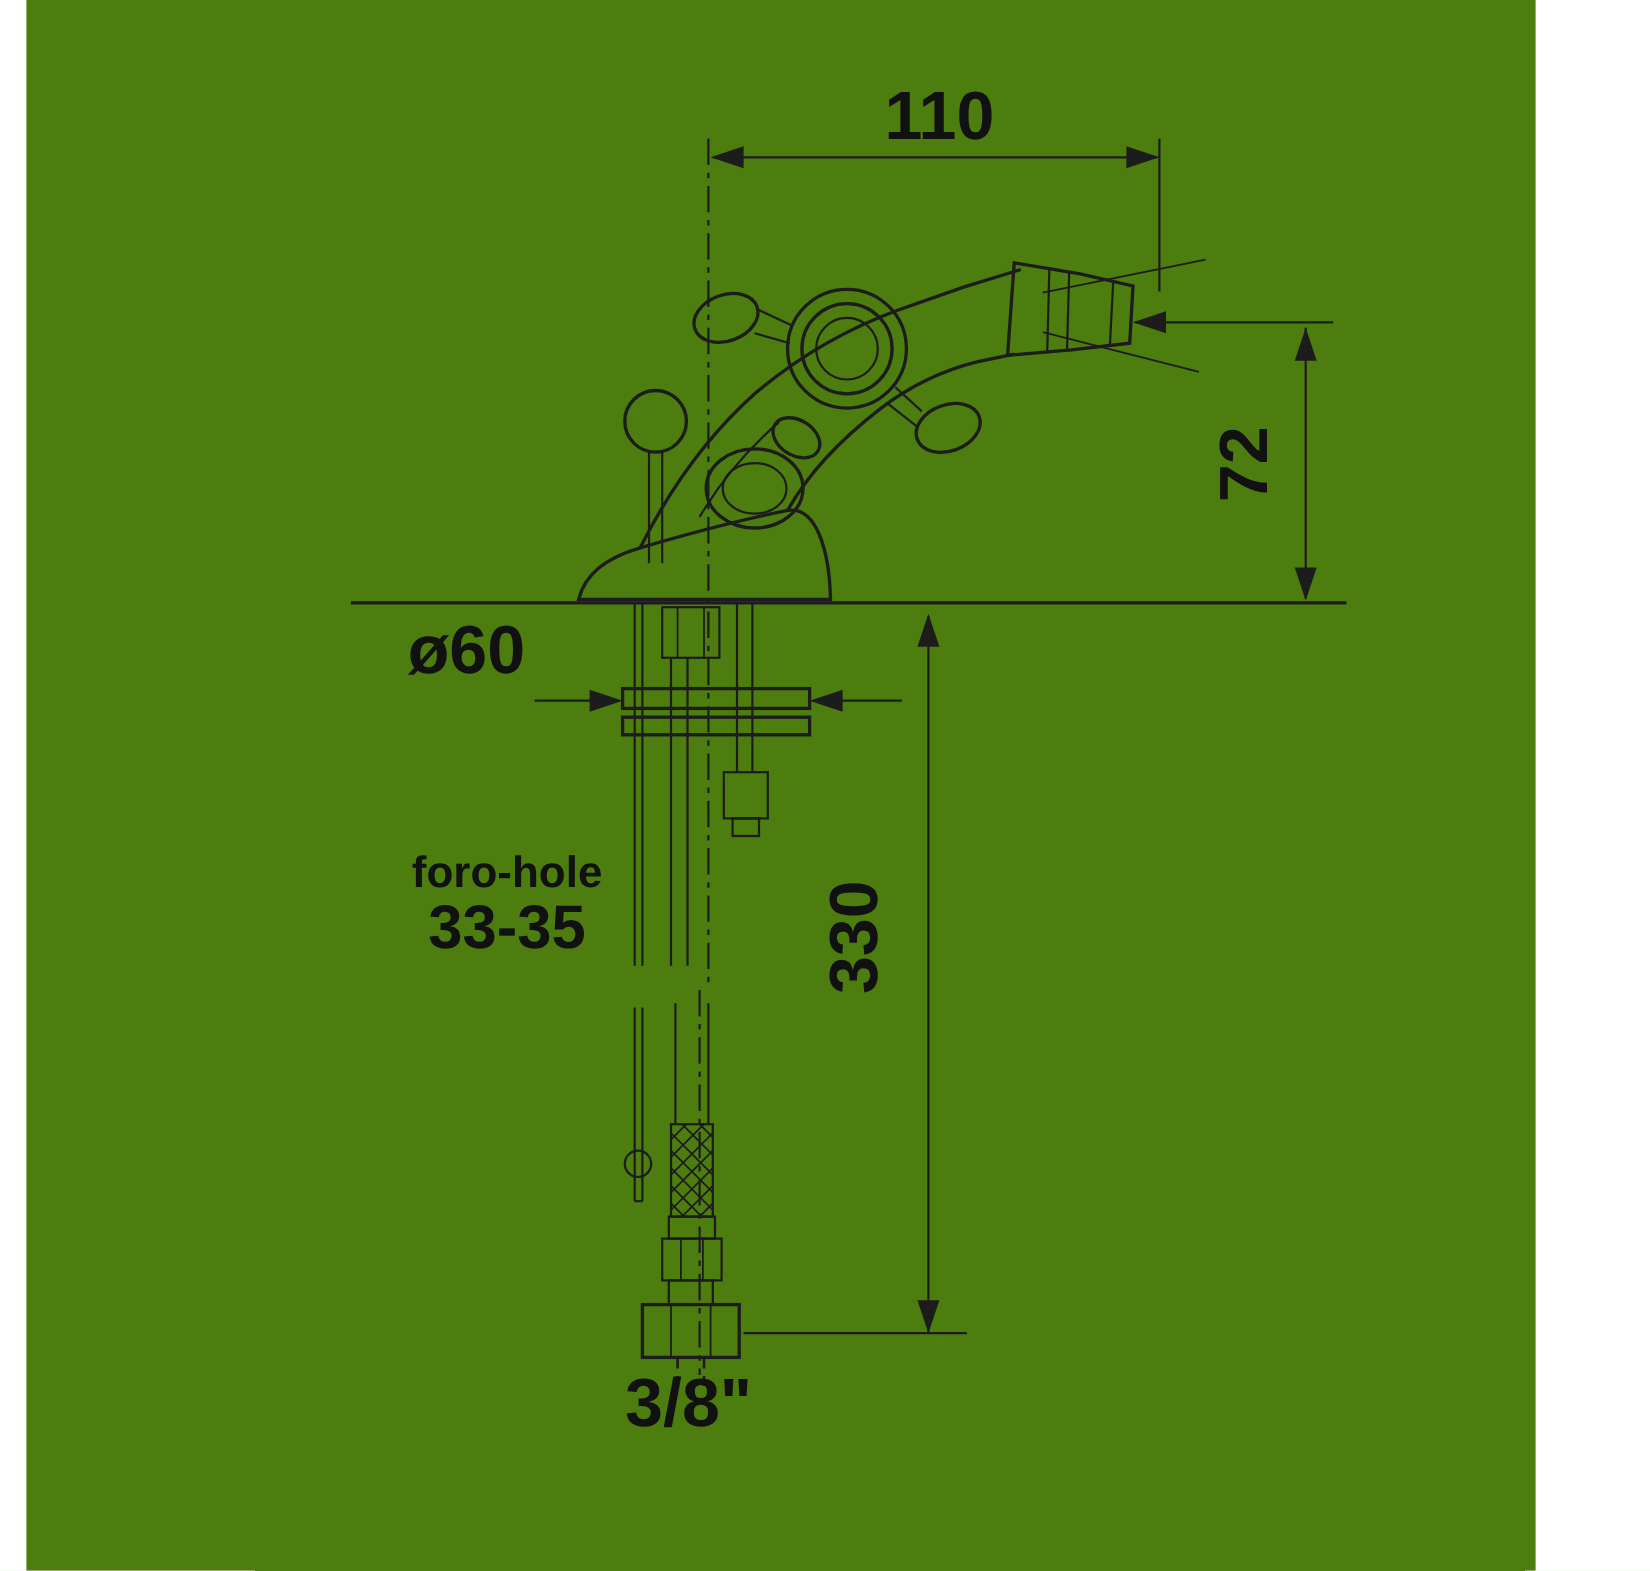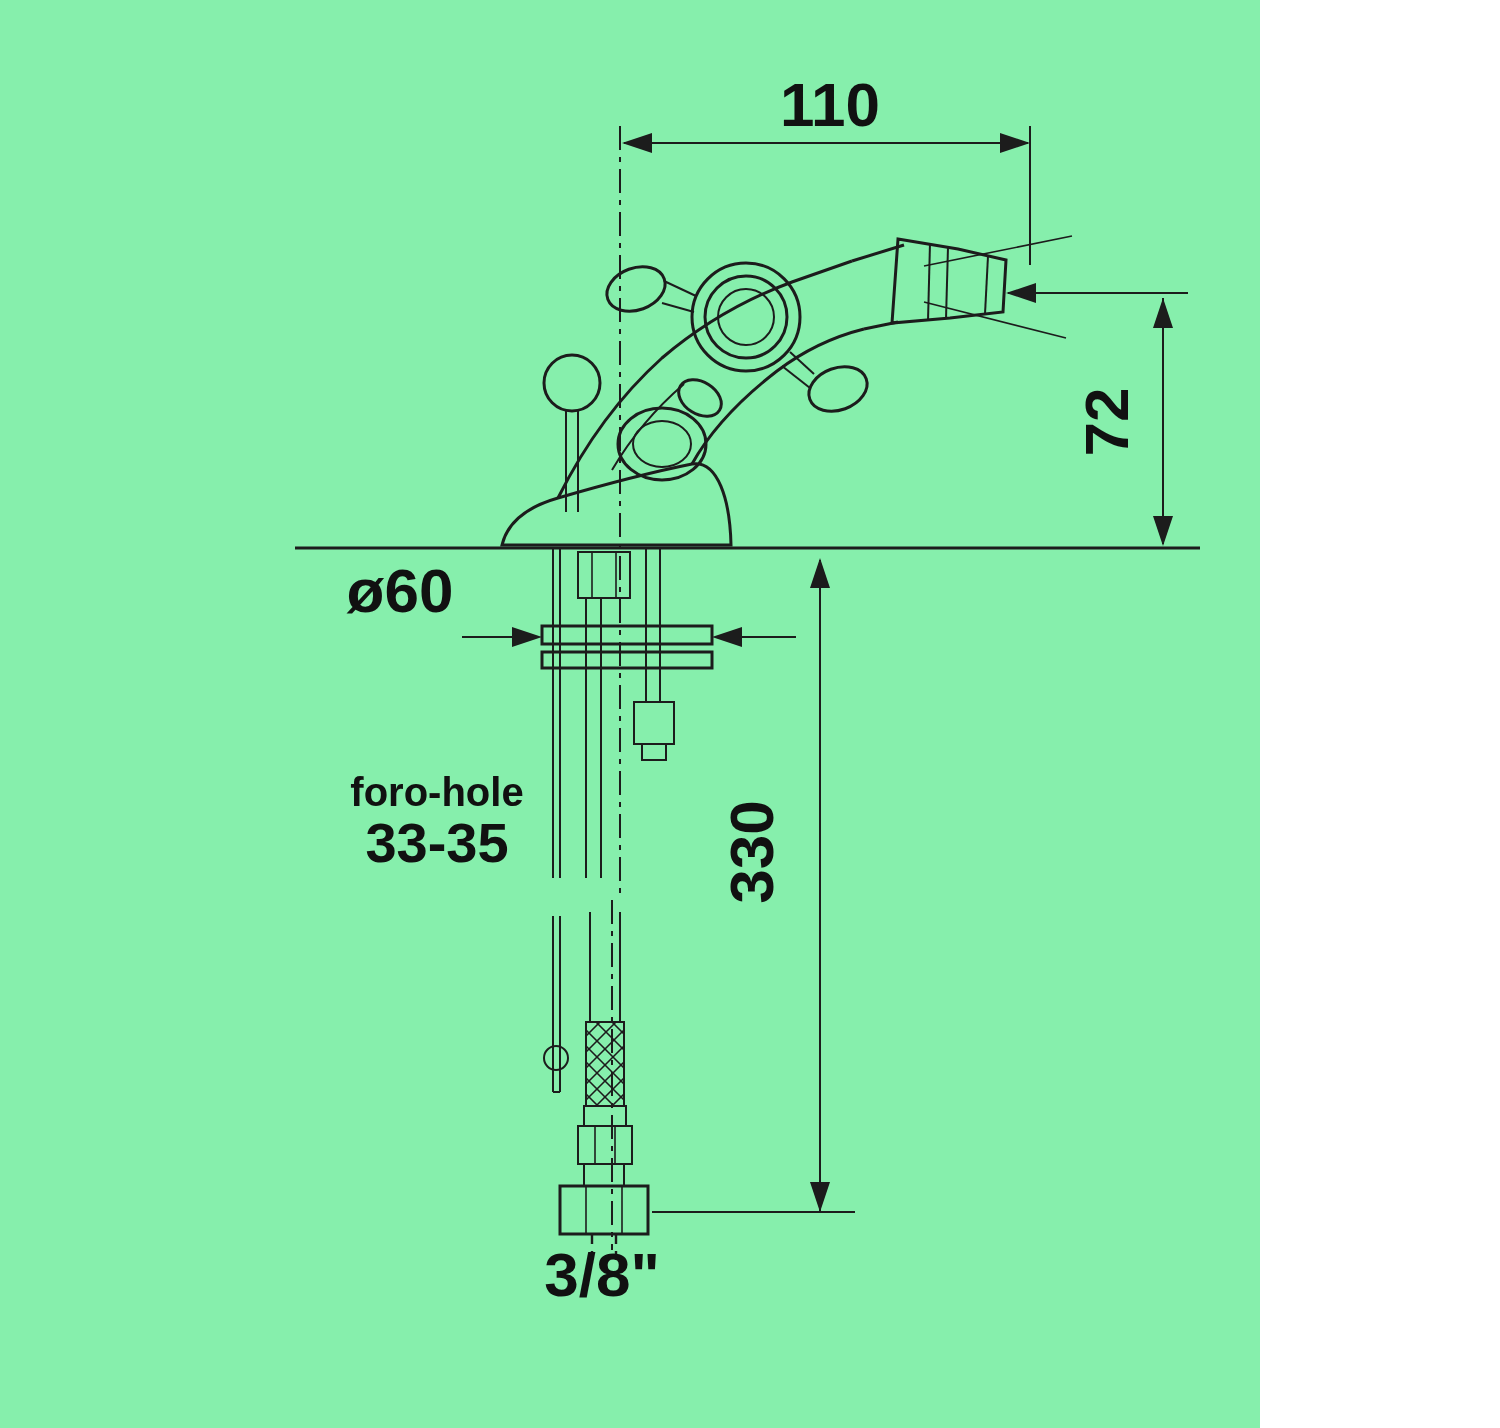--- a/index.html
+++ b/index.html
@@ -2,24 +2,25 @@
 <html><head>
 <meta charset="utf-8">
 <style>
   html, body {
     margin: 0;
     padding: 0;
     background: #ffffff;
   }
   .canvas {
     position: relative;
-    width: 1260px;
+    width: 1372px;
     height: 1428px;
-    background: #86efac;
+    background: #4d7c0f;
     font-family: "Liberation Sans", sans-serif;
+    margin-left: 24px;
   }
   svg { display: block; width: 1500px; height: 1428px; }
   .ln   { stroke: #1c1c1c; stroke-width: 3; fill: none; }
   .ln2  { stroke: #1c1c1c; stroke-width: 2; fill: none; }
   .ln15 { stroke: #1c1c1c; stroke-width: 1.6; fill: none; }
   .fillk{ fill: #1c1c1c; stroke: none; }
   .cl   { stroke: #1c1c1c; stroke-width: 2; fill: none; stroke-dasharray: 24 7 5 7; }
   .dash { stroke: #1c1c1c; stroke-width: 2.4; fill: none; stroke-dasharray: 10 7; }
   text {
     font-family: "Liberation Sans", sans-serif;

